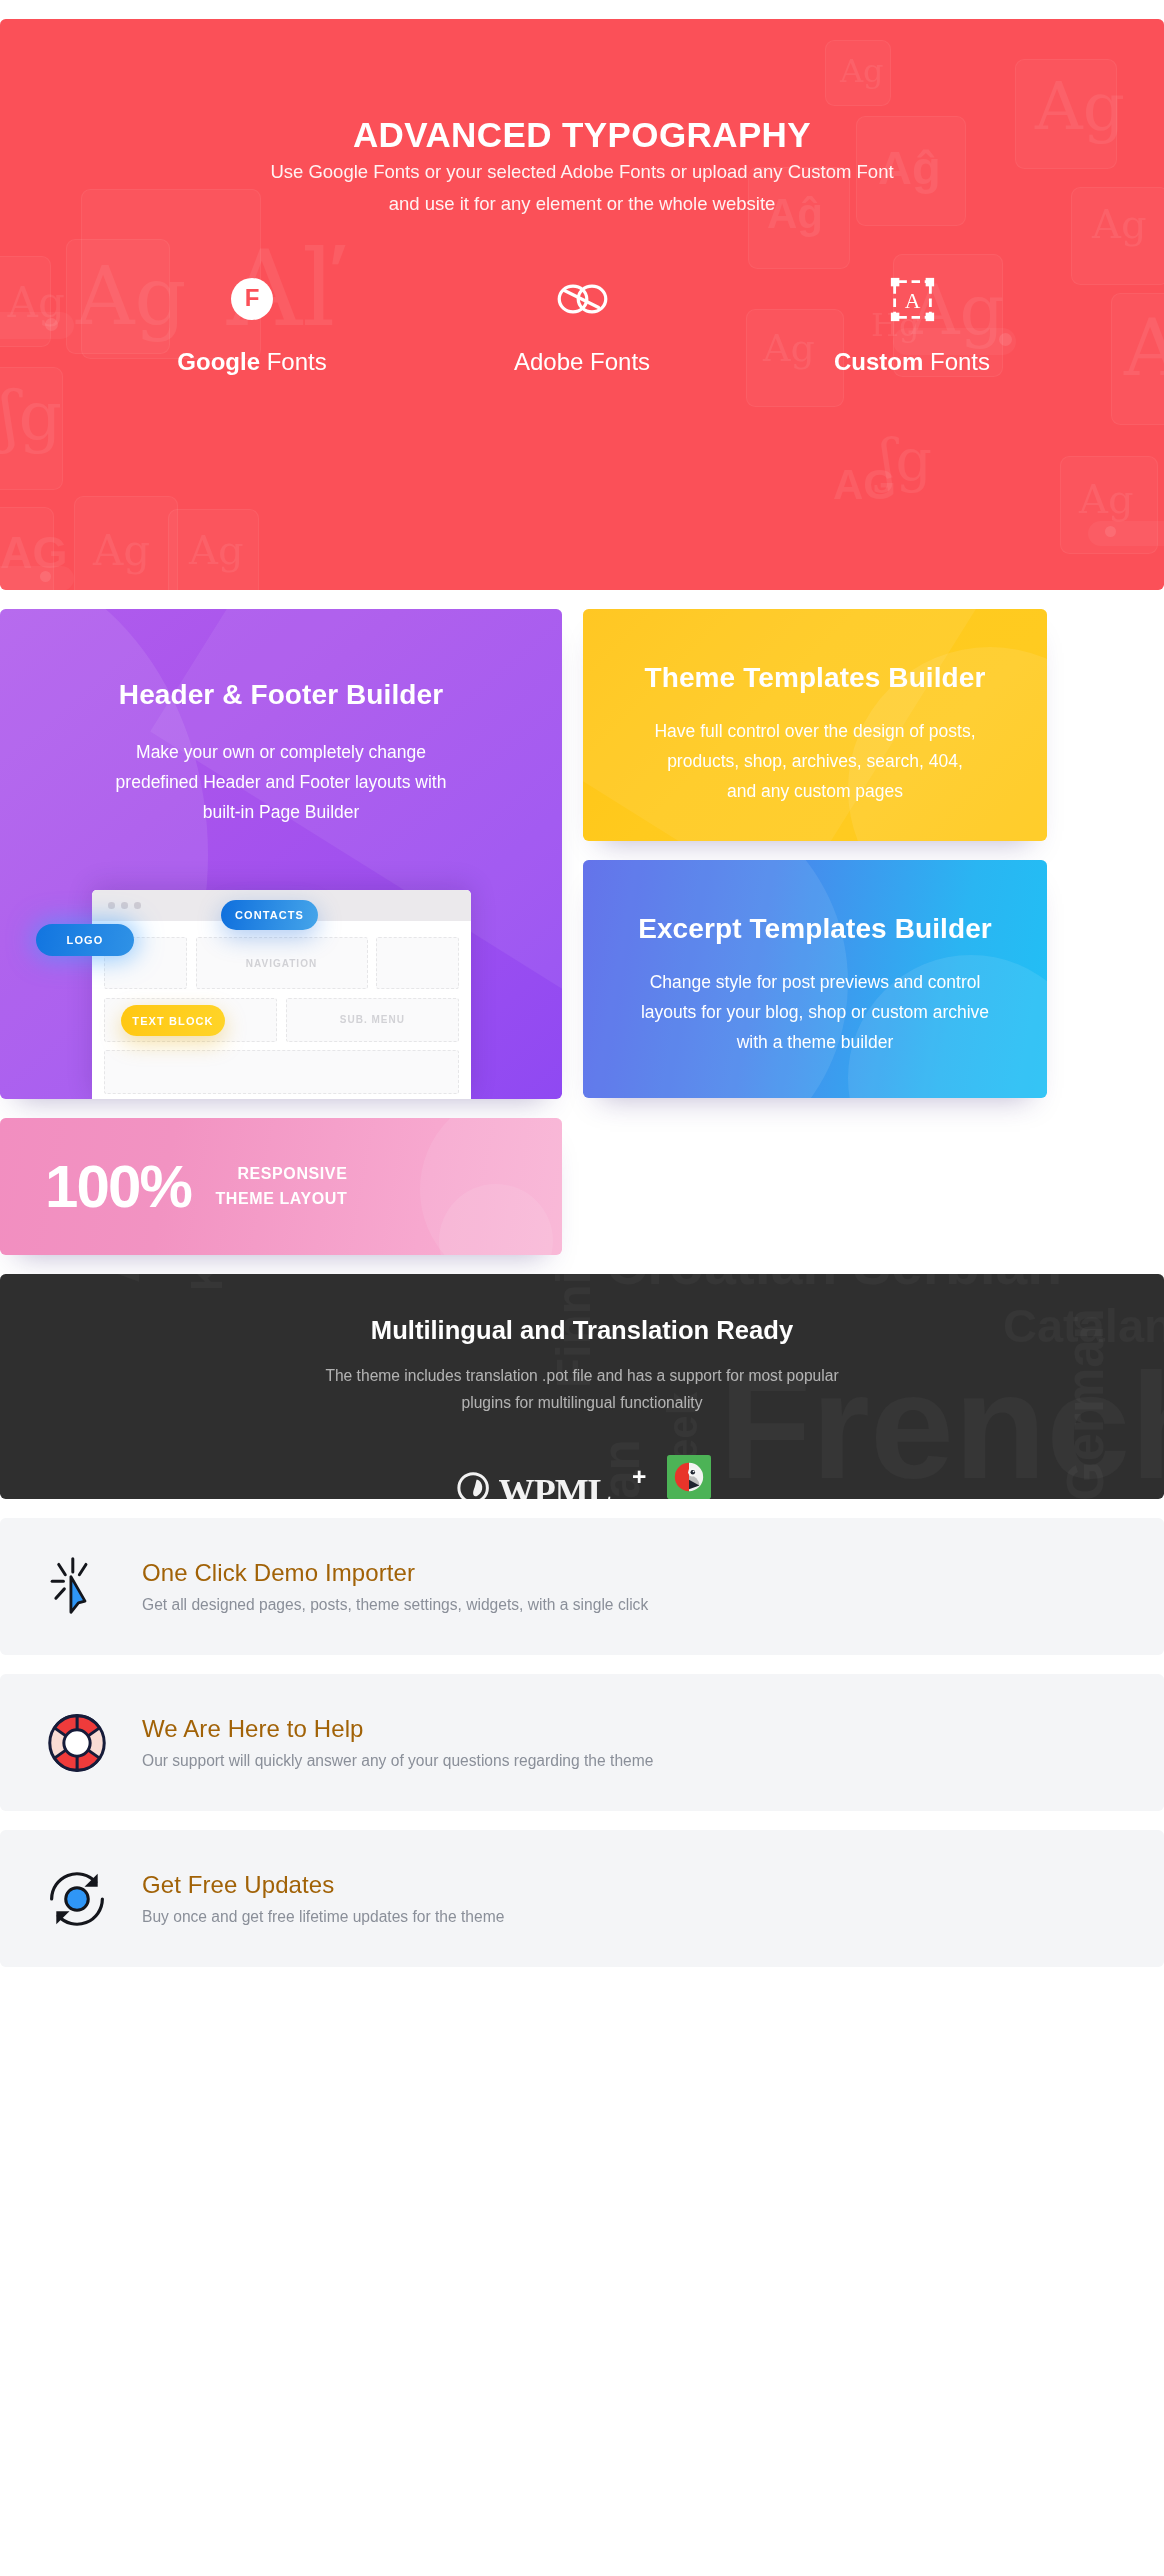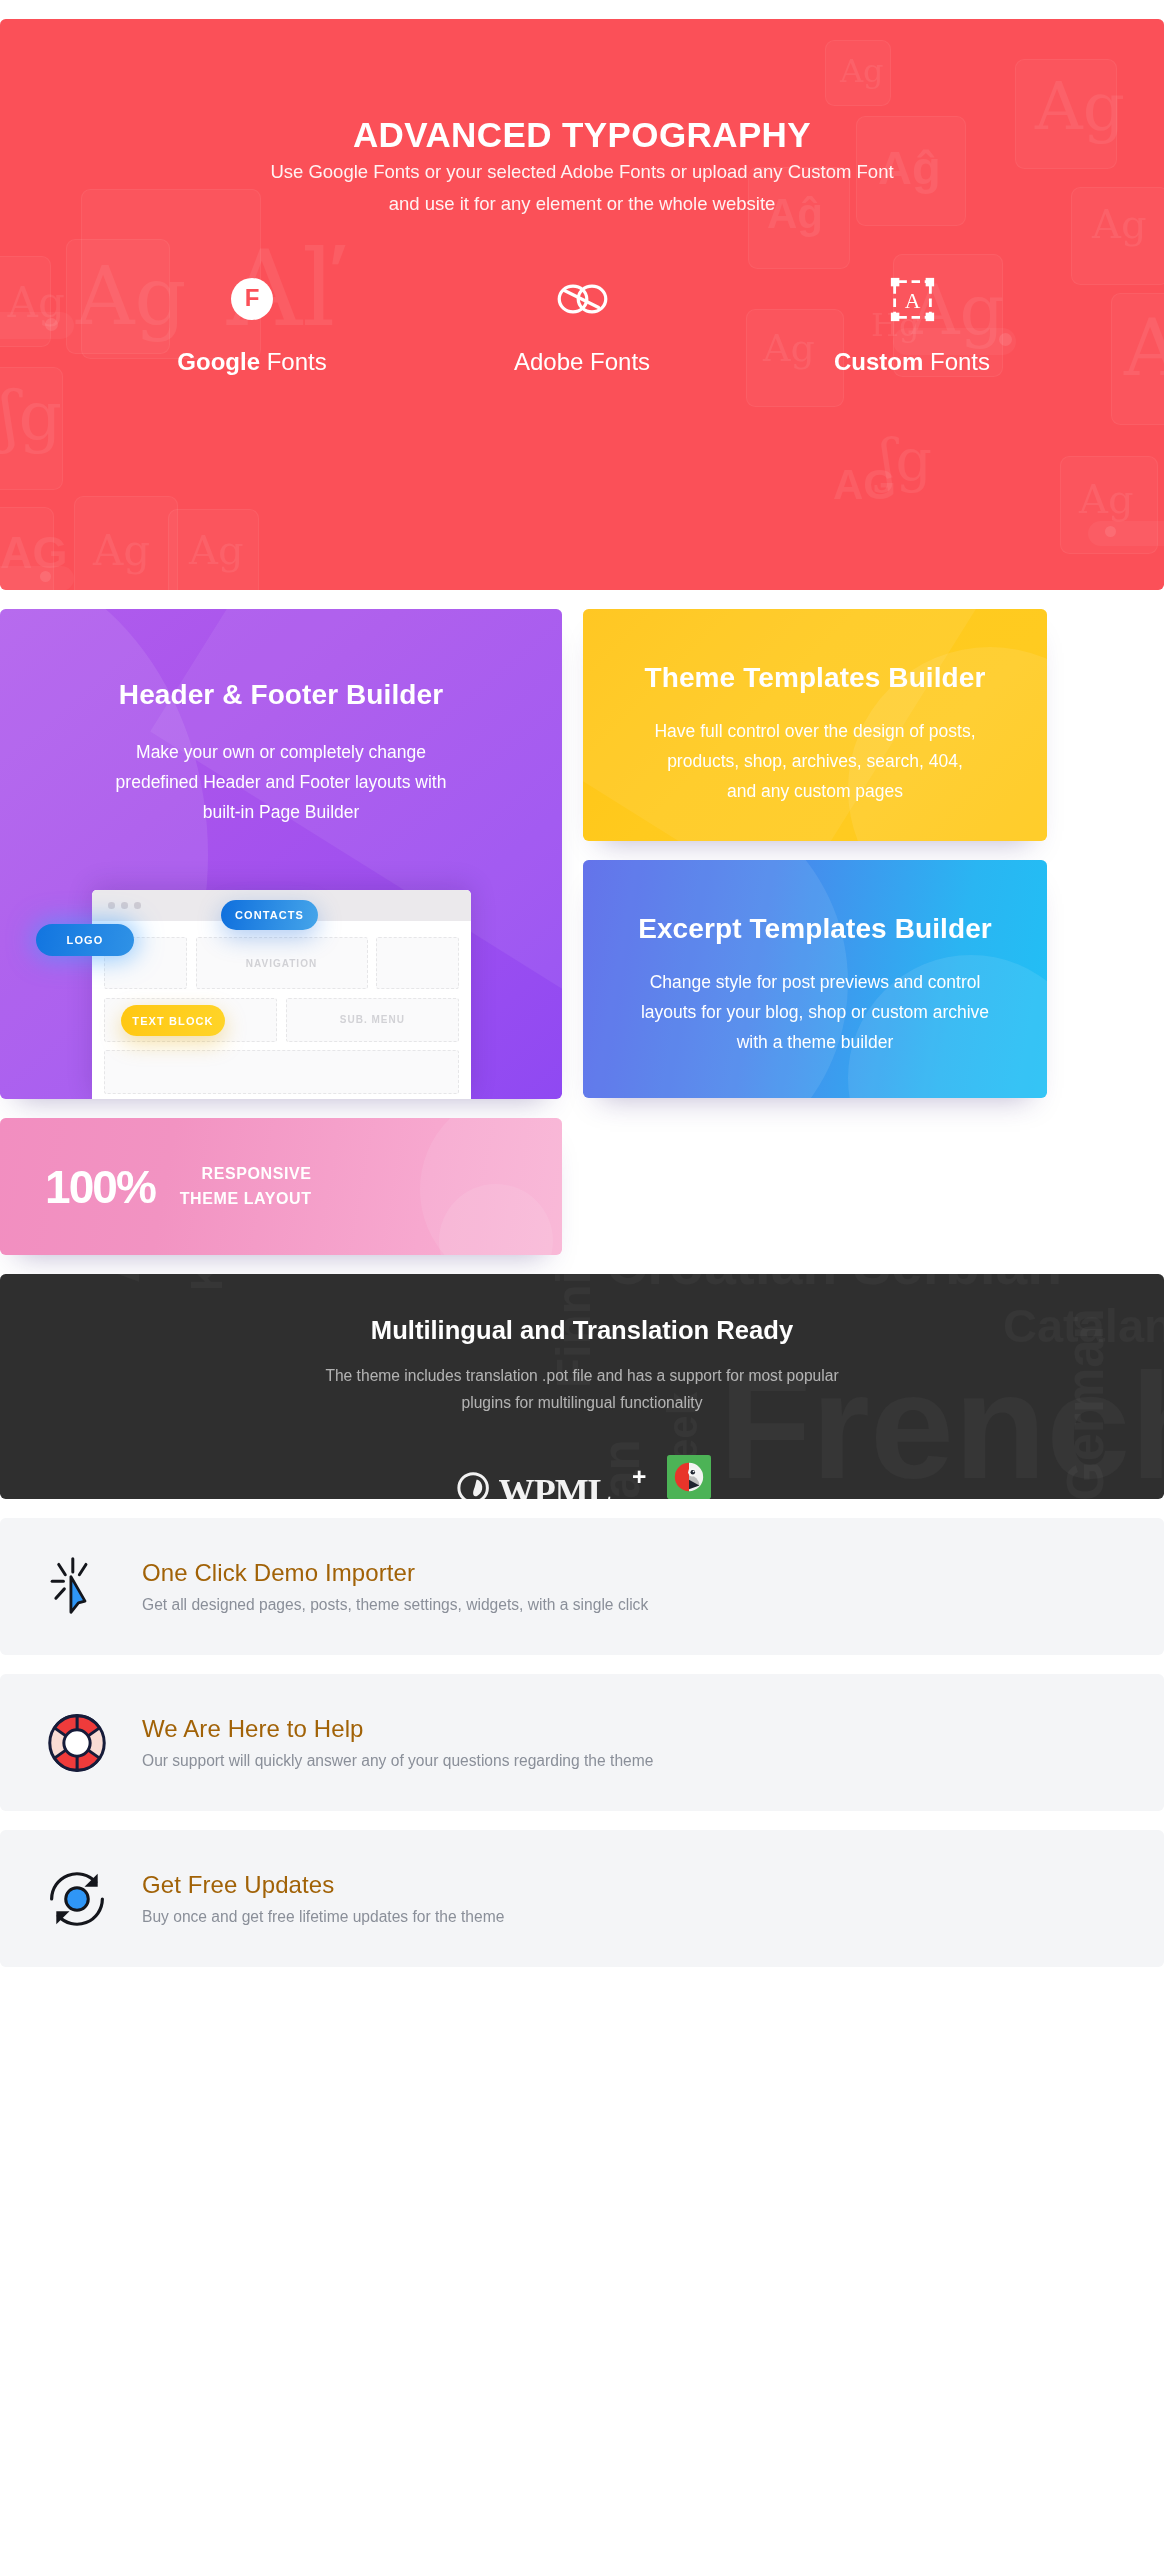--- a/index.html
+++ b/index.html
@@ -227,21 +227,21 @@
   .card-rs {
     height: 137px;
     background: linear-gradient(100deg, #f28ec0 0%, #f293c2 30%, #f7a8cf 75%, #f9b2d4 100%);
     display: flex;
     align-items: center;
     padding-left: 45px;
     gap: 24.6px;
   }
   .rs-num {
     position: relative; z-index: 4;
-    font-size: 46px;
+    font-size: 60px;
     font-weight: bold;
     letter-spacing: -1.9px;
     line-height: 1;
     color: #fff;
   }
   .rs-lines { position: relative; z-index: 4; color:#fff;text-align:right; }
   .rs-lines div {
     font-size: 16px;
     font-weight: bold;
     letter-spacing: 0.6px;

